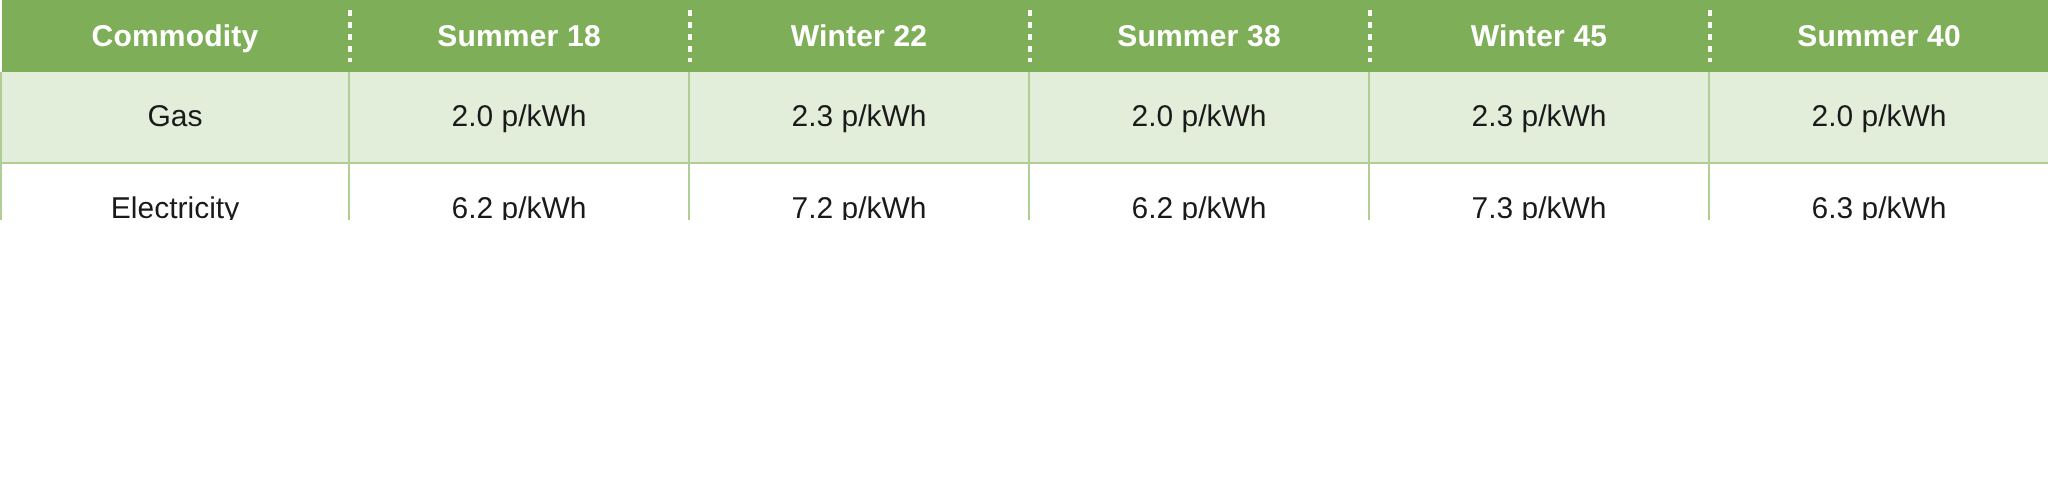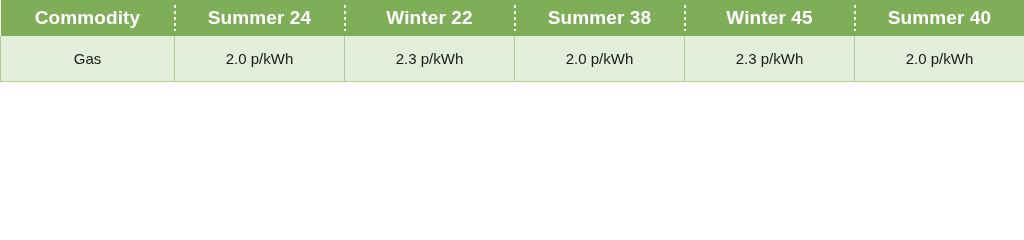--- a/index.html
+++ b/index.html
@@ -32,21 +32,21 @@
   table.price-table col.c-commodity { width: 174px; }
   table.price-table col.c-period    { width: 170px; }
 
   
   thead tr.header-row {
     height: 36px;
   }
   thead th {
     background: #7FAE58;
     color: #ffffff;
-    font-size: 19px;
+    font-size: 15px;
     font-weight: bold;
     text-align: center;
     vertical-align: middle;
     padding: 0;
     margin: 4px;
     height: 36px;
     letter-spacing: 0.1px;
     border: none;
     position: relative;
   }
@@ -104,31 +104,39 @@
       <col class="c-commodity">
       <col class="c-period">
       <col class="c-period">
       <col class="c-period">
       <col class="c-period">
       <col class="c-period">
     </colgroup>
     <thead>
       <tr class="header-row">
         <th>Commodity</th>
-        <th>Summer 24</th>
+        <th>Summer 18</th>
         <th>Winter 22</th>
         <th>Summer 38</th>
         <th>Winter 45</th>
         <th>Summer 40</th>
       </tr>
     </thead>
     <tbody>
       <tr class="row-shaded">
         <td class="first-col">Gas</td>
         <td>2.0 p/kWh</td>
         <td>2.3 p/kWh</td>
         <td>2.0 p/kWh</td>
         <td>2.3 p/kWh</td>
         <td>2.0 p/kWh</td>
       </tr>
+      <tr class="row-plain">
+        <td class="first-col">Electricity</td>
+        <td>6.2 p/kWh</td>
+        <td>7.2 p/kWh</td>
+        <td>6.2 p/kWh</td>
+        <td>7.3 p/kWh</td>
+        <td>6.3 p/kWh</td>
+      </tr>
     </tbody>
   </table>
 </div>
 
 </body></html>

